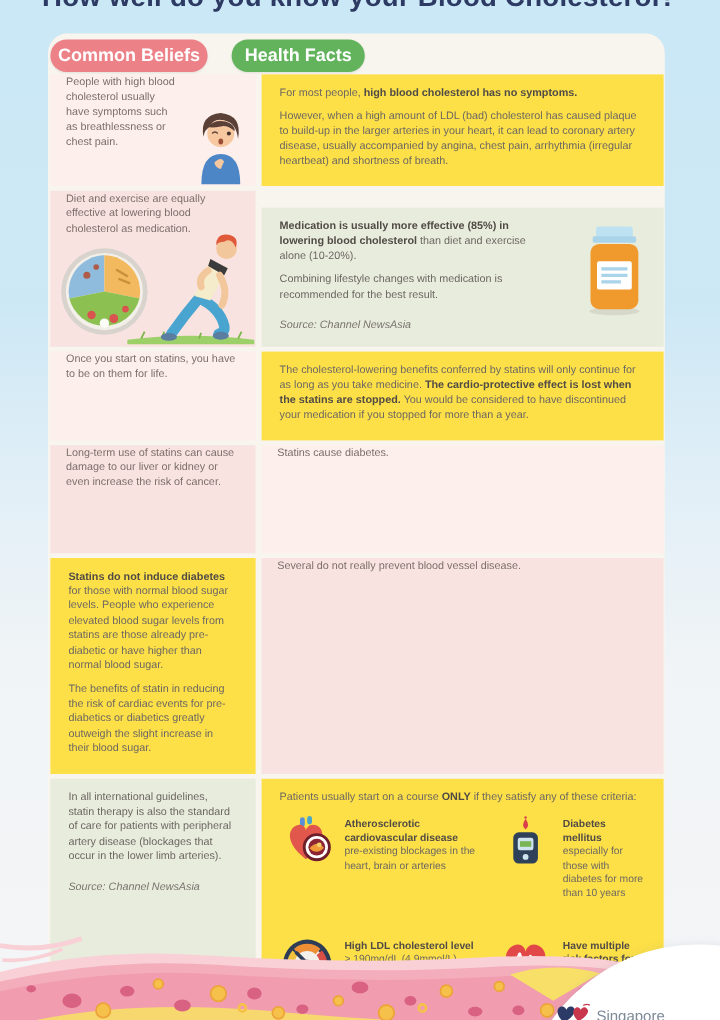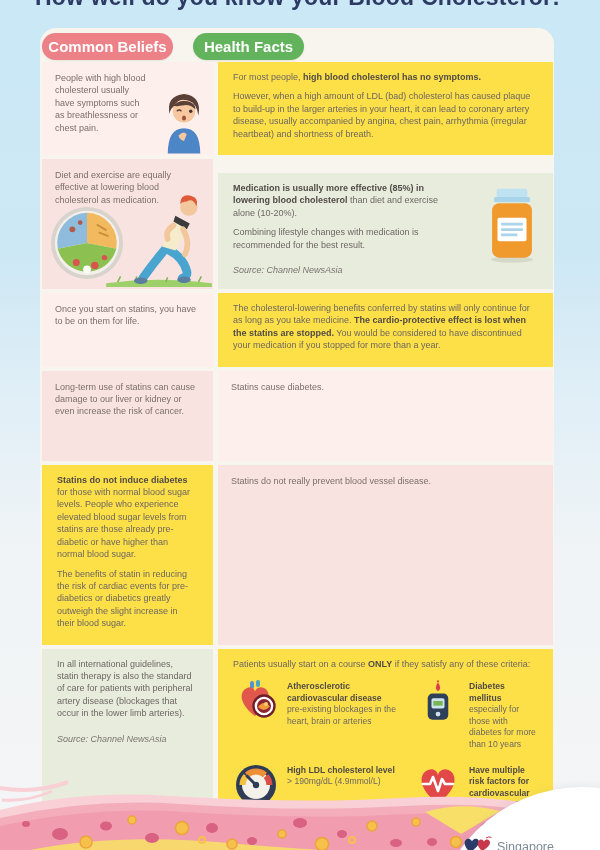--- a/index.html
+++ b/index.html
@@ -19,40 +19,40 @@
   .badges{position:relative;height:34px;}
   .badge{
     position:absolute;top:5px;height:27px;border-radius:14px;color:#fff;
     font-weight:bold;font-size:15px;display:flex;align-items:center;justify-content:center;
     box-shadow:0 1px 2px rgba(0,0,0,.08);
   }
   .badge.beliefs{left:2px;width:131px;background:#ec8187;}
   .badge.facts{left:153px;width:111px;background:#62b35c;}
   .rows{display:grid;grid-template-columns:171px 335px;gap:4px 5px;margin-left:2px;}
   .panel{font-size:9px;line-height:1.38;position:relative;box-sizing:border-box;overflow:hidden;}
-  .belief{padding:10px 12px 8px 13px;color:#7b6f6a;}
+  .belief{padding:0 12px 8px 13px;color:#7b6f6a;}
   .belief.light{background:#fdefec;}
   .belief.dark{background:#f9e3e1;}
   .fact{padding:9px 16px 8px 15px;color:#6d6762;}
   .fact.light{background:#fde047;}
   .fact.dark{background:#e8ecdd;}
   .panel.last{border-radius:0 0 10px 10px;}
   .b{font-weight:bold;color:#514b46;}
   .fact p{margin:0 0 7px 0;}
   .btext{position:relative;z-index:2;}
   .belief.has-man .btext{padding-right:52px;}
   .fact.has-bottle p{padding-right:88px;}
   .source{font-style:italic;color:#7a746e;margin-top:13px;}
   .illo{position:absolute;z-index:1;}
   .illo svg{display:block;width:100%;height:100%;}
   .illo-coughing-man{right:2px;bottom:0;width:54px;height:66px;}
   .illo-food-plate{left:6px;bottom:8px;width:78px;height:76px;}
   .illo-exercising-man{right:0;bottom:2px;width:108px;height:100px;}
   .illo-pill-bottle{right:12px;top:12px;width:58px;height:80px;}
-  .criteria{display:grid;grid-template-columns:176px 1fr;gap:12px 6px;margin-top:9px;}
+  .criteria{display:grid;grid-template-columns:176px 1fr;gap:30px 6px;margin-top:9px;}
   .crit{display:flex;gap:8px;align-items:flex-start;}
   .cicon{width:46px;min-width:46px;display:flex;justify-content:center;}
   .ctext{font-size:8.6px;line-height:1.35;padding-top:2px;}
   .ctitle{font-weight:bold;color:#514b46;}
   .cdesc{color:#6d6762;}
   .artery{position:absolute;left:0;bottom:0;width:600px;height:70px;z-index:5;}
   .logo-circle{
     position:absolute;left:432px;top:787px;width:300px;height:300px;border-radius:50%;
     background:#fff;z-index:6;box-shadow:0 0 8px rgba(120,140,160,.15);
   }
@@ -149,21 +149,21 @@
         <div class="btext">Long-term use of statins can cause damage to our liver or kidney or even increase the risk of cancer.</div>
       </div>
       <div class="panel belief light" style="min-height: 90px;">
         <div class="btext">Statins cause diabetes.</div>
       </div>
       <div class="panel fact light" style="min-height: 90px;">
         <p><span class="b">Statins do not induce diabetes</span><span> for those with normal blood sugar levels. People who experience elevated blood sugar levels from statins are those already pre-diabetic or have higher than normal blood sugar.</span></p>
         <p><span>The benefits of statin in reducing the risk of cardiac events for pre-diabetics or diabetics greatly outweigh the slight increase in their blood sugar.</span></p>
       </div>
       <div class="panel belief dark" style="min-height: 104px;">
-        <div class="btext">Statins do not really prevent blood vessel disease.</div>
+        <div class="btext">Several do not really prevent blood vessel disease.</div>
       </div>
       <div class="panel fact dark" style="min-height: 104px;">
         <p><span>In all international guidelines, statin therapy is also the standard of care for patients with peripheral artery disease (blockages that occur in the lower limb arteries).</span></p>
         <div class="source">Source: Channel NewsAsia</div>
       </div>
       <div class="panel fact light" style="min-height: 120px;">
         <p><span>Patients usually start on a course </span><span class="b">ONLY</span><span> if they satisfy any of these criteria:</span></p>
         <div class="criteria">
           <div class="crit">
             <span class="cicon">

